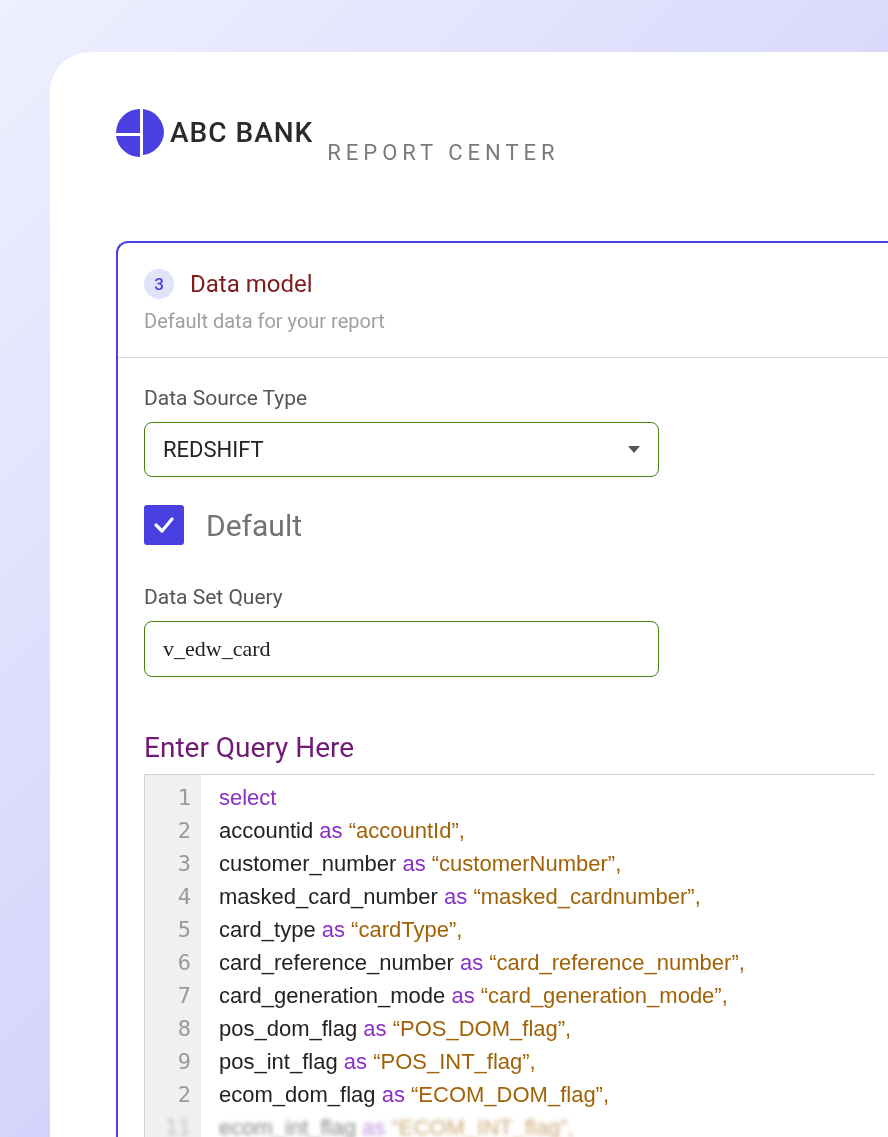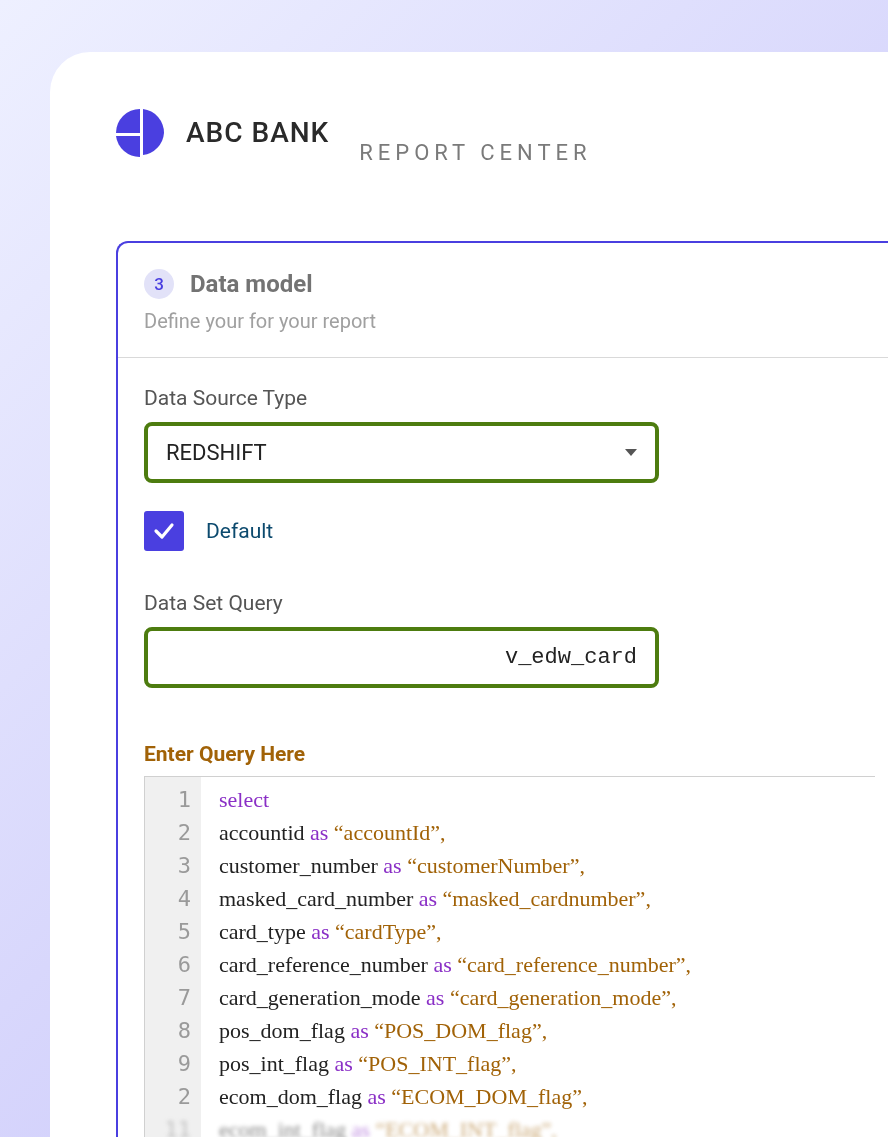--- a/index.html
+++ b/index.html
@@ -17,21 +17,21 @@
   left: 50px;
   right: 0;
   bottom: 0;
   background: #fff;
   border-radius: 40px 0 0 0;
   padding: 48px 0 0 66px;
 }
 .header {
   display: flex;
   align-items: center;
-  gap: 20px;
+  gap: 4px;
   margin-bottom: 76px;
 }
 .logo {
   width: 50px;
   height: 48px;
   position: relative;
 }
 .app-name {
   font-size: 28px;
   font-weight: 500;
@@ -70,53 +70,52 @@
   background: #e2e2f8;
   color: #4a3fe0;
   display: flex;
   align-items: center;
   justify-content: center;
   font-size: 17px;
   font-weight: 500;
 }
 .step-title {
   font-size: 24px;
-  color: #737373;
-  font-weight: 700;
+  color: #7f1d1d;
+  font-weight: 400;
 }
 .step-desc {
   font-size: 20px;
   color: #a0a0a0;
   font-weight: 400;
 }
 .panel-body {
   padding: 28px 13px 0 26px;
 }
 .field-label {
   font-size: 21px;
   color: #555;
   margin-bottom: 12px;
 }
 .select-box, .text-input {
   width: 515px;
-  border: 4px solid #4d7c0f;
+  border: 1px solid #4d7c0f;
   border-radius: 8px;
   padding: 14px 18px;
   font-size: 22px;
   color: #222;
   display: flex;
   align-items: center;
   justify-content: space-between;
   background: #fff;
 }
 .text-input {
   display: block;
-  font-family: Liberation Mono, monospace;
+  font-family: Liberation Serif, serif;
   outline: none;
-  text-align: right;
 }
 .caret {
   width: 0;
   height: 0;
   border-left: 6px solid transparent;
   border-right: 6px solid transparent;
   border-top: 7px solid #555;
 }
 .check-row {
   display: flex;
@@ -127,26 +126,25 @@
 .checkbox {
   width: 40px;
   height: 40px;
   background: #4a3fe0;
   border-radius: 3px;
   display: flex;
   align-items: center;
   justify-content: center;
 }
 .checkbox svg { width: 24px; height: 24px; }
-.check-label { font-size: 21px; color: #0c4a6e; }
+.check-label { font-size: 30px; color: #737373; }
 .query-label {
-  font-size: 21px;
-  color: #a16207;
+  font-size: 28px;
+  color: #701a75;
   margin: 54px 0 10px 0;
-  font-weight: bold;
 }
 .code-editor {
   border: 1px solid #d0d0d0;
   border-right: none;
   display: flex;
   font-family: ui-monospace, Menlo, Consolas, monospace;
   font-size: 22px;
   line-height: 33px;
 }
 .gutter {
@@ -158,21 +156,21 @@
   min-width: 56px;
 }
 .gutter div { font-family: inherit; }
 .code {
   padding: 6px 0 6px 18px;
   color: #222;
   white-space: pre;
 }
 .code .kw { color: #8a2fc6; }
 .code .str { color: #a16207; }
-.code div { font-family: Liberation Serif, serif; }
+.code div { font-family: Liberation Sans, sans-serif; }
 .truncated {
   filter: blur(2px);
   opacity: 0.55;
 }
 </style>
 </head>
 <body>
 
 <div class="app-card">
 
@@ -187,21 +185,21 @@
     <div class="app-name">ABC BANK</div>
     <div class="subtitle">REPORT CENTER</div>
   </div>
 
   <div class="panel">
     <div class="panel-head">
       <div class="step-row">
         <div class="step-badge">3</div>
         <div class="step-title">Data model</div>
       </div>
-      <div class="step-desc">Define your for your report</div>
+      <div class="step-desc">Default data for your report</div>
     </div>
 
     <div class="panel-body">
 
       <div class="field-label">Data Source Type</div>
       <div class="select-box">
         <span>REDSHIFT</span>
         <span class="caret"></span>
       </div>
 

